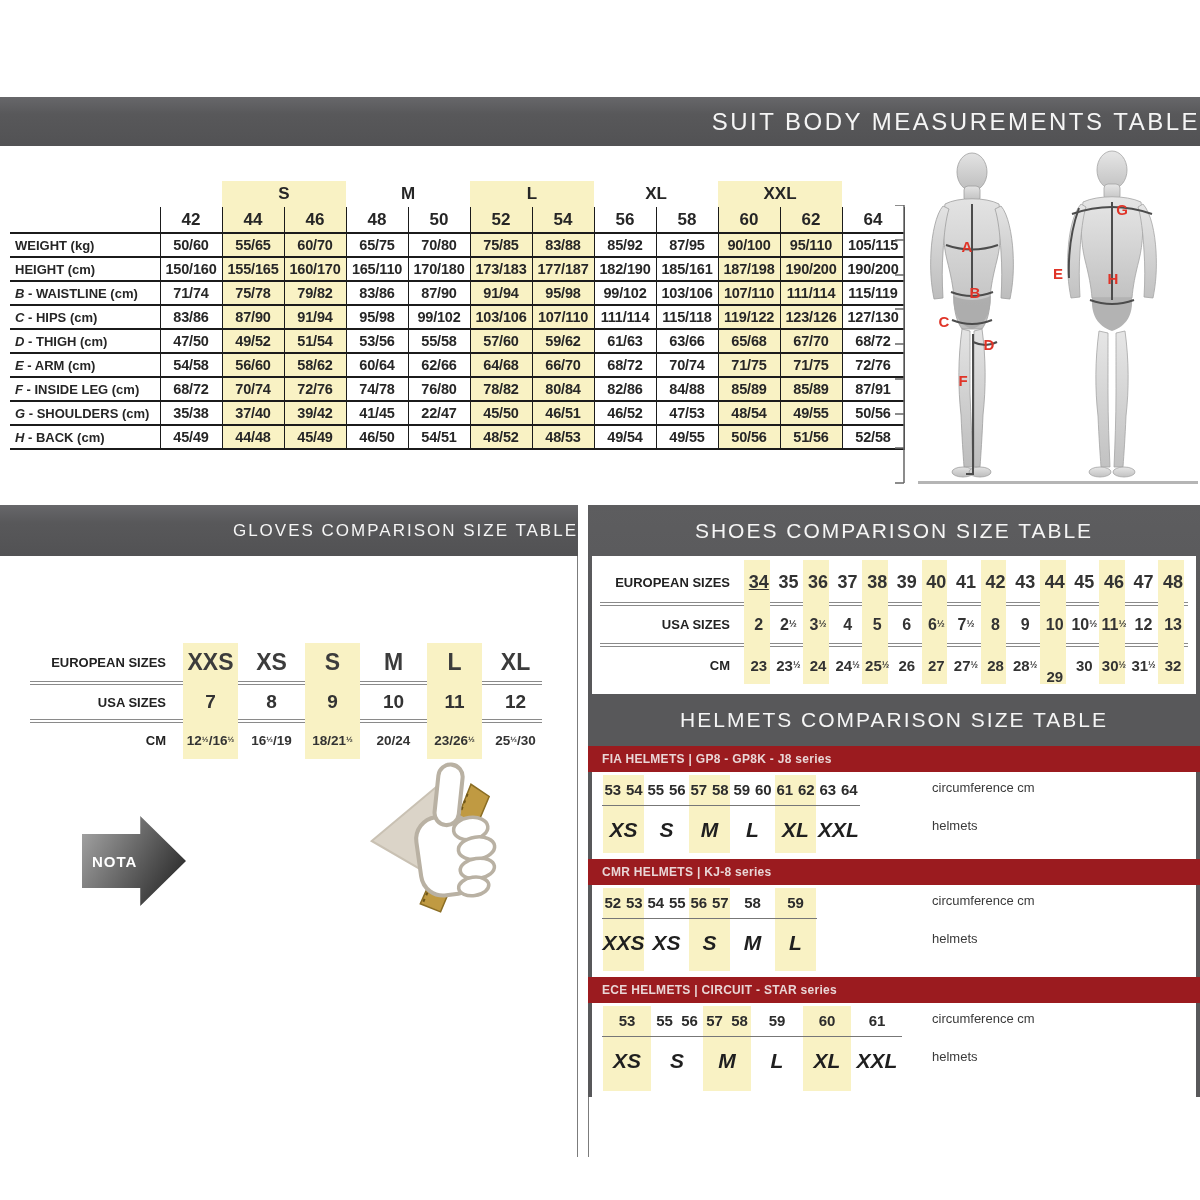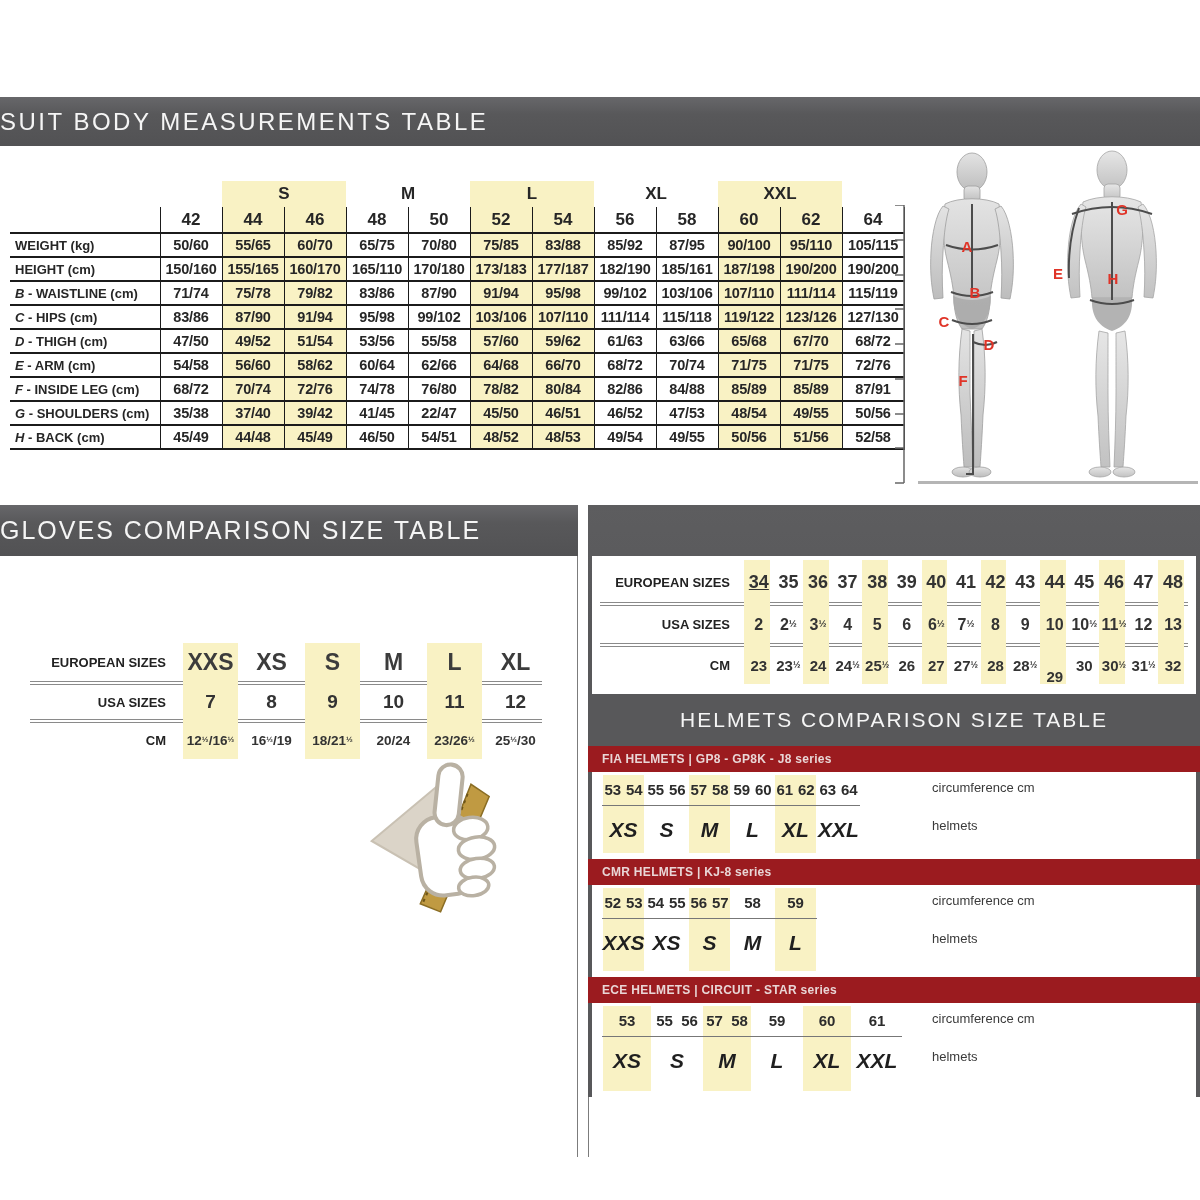--- a/index.html
+++ b/index.html
@@ -2,23 +2,23 @@
 <html><head>
 <meta charset="utf-8">
 <style>
   html,body{margin:0;padding:0;background:#fff;}
   .page{position:relative;width:1200px;height:1200px;background:#ffffff;overflow:hidden;
         font-family:"Liberation Sans","DejaVu Sans",sans-serif;}
   .page *{box-sizing:border-box;}
 
   
   .bar{position:absolute;background:linear-gradient(#67676a,#58585a 35%,#525254);
-       text-align:left;color:#f5f5f5;}
+       text-align:right;color:#f5f5f5;}
   .top-bar{left:0;top:97px;width:1200px;height:49px;line-height:49px;font-size:24px;letter-spacing:2.5px;}
-  .gloves-bar{left:0;top:505px;width:578px;height:51px;line-height:51px;font-size:25px;letter-spacing:2px;}
+  .gloves-bar{left:0;top:505px;width:578px;height:51px;line-height:51px;font-size:17px;letter-spacing:2px;}
 
   
   .suit-table{position:absolute;left:10px;top:181px;border-collapse:collapse;table-layout:fixed;}
   .suit-table td{text-align:center;font-weight:bold;color:#262626;padding:0;}
   .suit-table .grp-row td{border:none;height:26px;font-size:17px;}
   .suit-table .sz-row td{height:26px;font-size:17px;border-bottom:2.5px solid #1b1b1b;}
   .suit-table .sz{border-left:1.5px solid #1b1b1b;}
   .suit-table .sz:last-child{border-right:1.5px solid #1b1b1b;}
   .suit-table .dt{border:1.5px solid #1b1b1b;border-top-width:2px;border-bottom-width:2px;
                   height:24px;font-size:14.5px;letter-spacing:-0.2px;}
@@ -392,39 +392,43 @@
         <div class="cmp-label" style="width: 152px;">CM</div>
         <div class="cmp-cell" style="width: 61px;">12<span class="half">½</span>/16<span class="half">½</span></div>
         <div class="cmp-cell" style="width: 61px;">16<span class="half">½</span>/19</div>
         <div class="cmp-cell" style="width: 61px;">18/21<span class="half">½</span></div>
         <div class="cmp-cell" style="width: 61px;">20/24</div>
         <div class="cmp-cell" style="width: 61px;">23/26<span class="half">½</span></div>
         <div class="cmp-cell" style="width: 61px;">25<span class="half">½</span>/30</div>
       </div>
     </div>
 
+  <div class="nota-arrow">
+    <span>NOTA</span>
+  </div>
 
   <svg class="hand-svg" width="155" height="162" viewBox="0 0 150 160">
     <polygon points="12,78 98,6 98,128" fill="#dbd4c8" stroke="#c9c1b3" stroke-width="2"></polygon>
     <path d="M60,140 C78,100 96,58 110,22 L128,34 C113,70 96,110 80,148 Z" fill="#c09a42" stroke="#8a6d24" stroke-width="1.5"></path>
     <path d="M63,138 C80,100 96,60 108,28" fill="none" stroke="#6e5518" stroke-width="2" stroke-dasharray="3 4"></path>
     <g transform="rotate(-8 95 90)">
       <rect x="58" y="52" width="56" height="78" rx="22" fill="#ffffff" stroke="#b9b1a3" stroke-width="4"></rect>
       <ellipse cx="113" cy="68" rx="17" ry="11" fill="#fff" stroke="#b9b1a3" stroke-width="3.5"></ellipse>
       <ellipse cx="116" cy="88" rx="18" ry="11" fill="#fff" stroke="#b9b1a3" stroke-width="3.5"></ellipse>
       <ellipse cx="114" cy="108" rx="17" ry="10" fill="#fff" stroke="#b9b1a3" stroke-width="3.5"></ellipse>
       <ellipse cx="108" cy="125" rx="15" ry="9" fill="#fff" stroke="#b9b1a3" stroke-width="3.5"></ellipse>
       <rect x="84" y="2" width="24" height="60" rx="12" fill="#fff" stroke="#b9b1a3" stroke-width="4" transform="rotate(14 96 32)"></rect>
     </g>
   </svg>
 
   <div class="vline vl1"></div>
   <div class="vline vl2"></div>
 
   <div class="right-panel">
+    <div class="panel-title shoes-title">SHOES COMPARISON SIZE TABLE</div>
     <div class="white-box shoes-box cmp" id="shoesTable">
         <div class="ystrip" style="left: 152px; width: 25.5px; top: 4px; height: 124px;"></div>
         <div class="ystrip" style="left: 211.2px; width: 25.5px; top: 4px; height: 124px;"></div>
         <div class="ystrip" style="left: 270.4px; width: 25.5px; top: 4px; height: 124px;"></div>
         <div class="ystrip" style="left: 329.6px; width: 25.5px; top: 4px; height: 124px;"></div>
         <div class="ystrip" style="left: 388.8px; width: 25.5px; top: 4px; height: 124px;"></div>
         <div class="ystrip" style="left: 448px; width: 25.5px; top: 4px; height: 124px;"></div>
         <div class="ystrip" style="left: 507.2px; width: 25.5px; top: 4px; height: 124px;"></div>
         <div class="ystrip" style="left: 566.4px; width: 25.5px; top: 4px; height: 124px;"></div>
         <div class="cmp-row sr1" style="height: 40px;">

